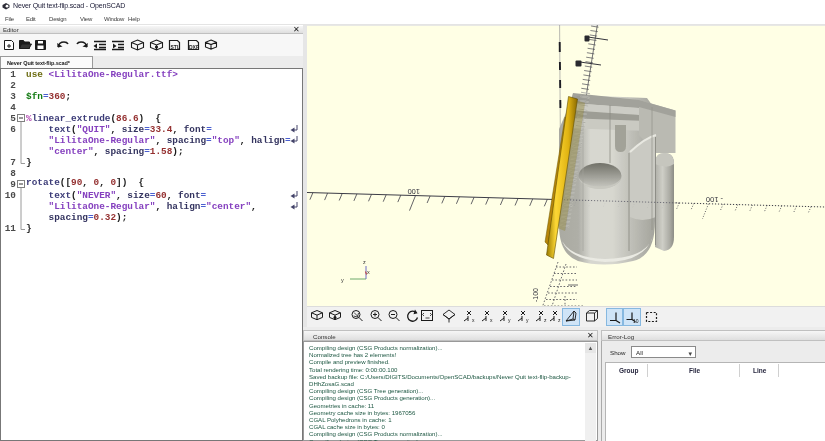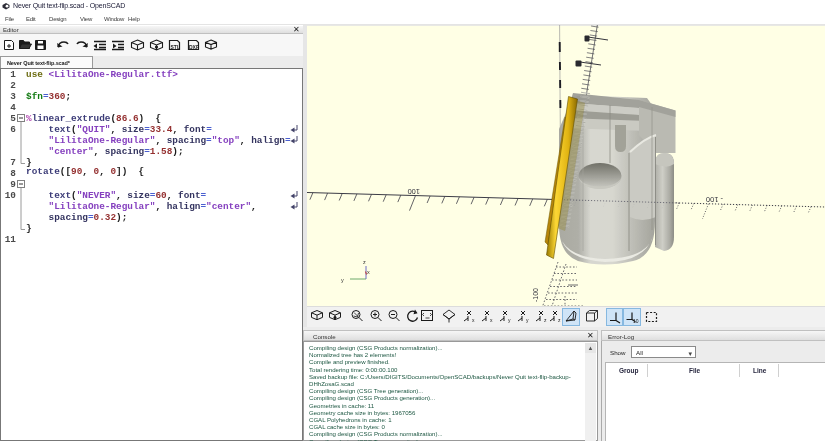--- a/index.html
+++ b/index.html
@@ -132,30 +132,30 @@
   <span class="ln" style="top:1px">1</span>
   <span class="ln" style="top:12px">2</span>
   <span class="ln" style="top:23px">3</span>
   <span class="ln" style="top:34px">4</span>
   <span class="ln" style="top:45px">5</span>
   <span class="ln" style="top:56px">6</span>
   <span class="ln" style="top:89px">7</span>
   <span class="ln" style="top:100px">8</span>
   <span class="ln" style="top:111px">9</span>
   <span class="ln" style="top:122px">10</span>
-  <span class="ln" style="top:166px">11</span>
+  <span class="ln" style="top:155px">11</span>
 
   <div class="cr" style="top:1px"><span class="us">use</span> <span class="st">&lt;LilitaOne-Regular.ttf&gt;</span></div>
   <div class="cr" style="top:23px"><span class="gn">$fn</span><span class="op">=</span><span class="nu">360</span>;</div>
   <div class="cr" style="top:45px"><span class="pc">%</span><span class="kw">linear_extrude</span>(<span class="nu">86.6</span>)  {</div>
   <div class="cr" style="top:56px">    <span class="kw">text</span>(<span class="st">"QUIT"</span>, <span class="id">size</span><span class="op">=</span><span class="nu">33.4</span>, <span class="id">font</span><span class="op">=</span></div>
   <div class="cr" style="top:67px">    <span class="st">"LilitaOne-Regular"</span>, <span class="id">spacing</span><span class="op">=</span><span class="st">"top"</span>, <span class="id">halign</span><span class="op">=</span></div>
   <div class="cr" style="top:78px">    <span class="st">"center"</span>, <span class="id">spacing</span><span class="op">=</span><span class="nu">1.58</span>);</div>
   <div class="cr" style="top:89px">}</div>
-  <div class="cr" style="top:98px"><span class="kw">rotate</span>([<span class="nu">90</span>, <span class="nu">0</span>, <span class="nu">0</span>])  {</div>
+  <div class="cr" style="top:109px"><span class="kw">rotate</span>([<span class="nu">90</span>, <span class="nu">0</span>, <span class="nu">0</span>])  {</div>
   <div class="cr" style="top:122px">    <span class="kw">text</span>(<span class="st">"NEVER"</span>, <span class="id">size</span><span class="op">=</span><span class="nu">60</span>, <span class="id">font</span><span class="op">=</span></div>
   <div class="cr" style="top:133px">    <span class="st">"LilitaOne-Regular"</span>, <span class="id">halign</span><span class="op">=</span><span class="st">"center"</span>,</div>
   <div class="cr" style="top:144px">    <span class="id">spacing</span><span class="op">=</span><span class="nu">0.32</span>);</div>
   <div class="cr" style="top:155px">}</div>
 
   <svg class="abs" style="left:17px;top:45px" width="10" height="125" viewBox="0 0 10 125">
     <rect x="0.5" y="1.5" width="7" height="7" fill="#fff" stroke="#808080"></rect>
     <path d="M2 5 h4" stroke="#333" fill="none"></path>
     <path d="M4 9 V50.5 H8" stroke="#9a9a9a" fill="none"></path>
     <rect x="0.5" y="67.5" width="7" height="7" fill="#fff" stroke="#808080"></rect>

